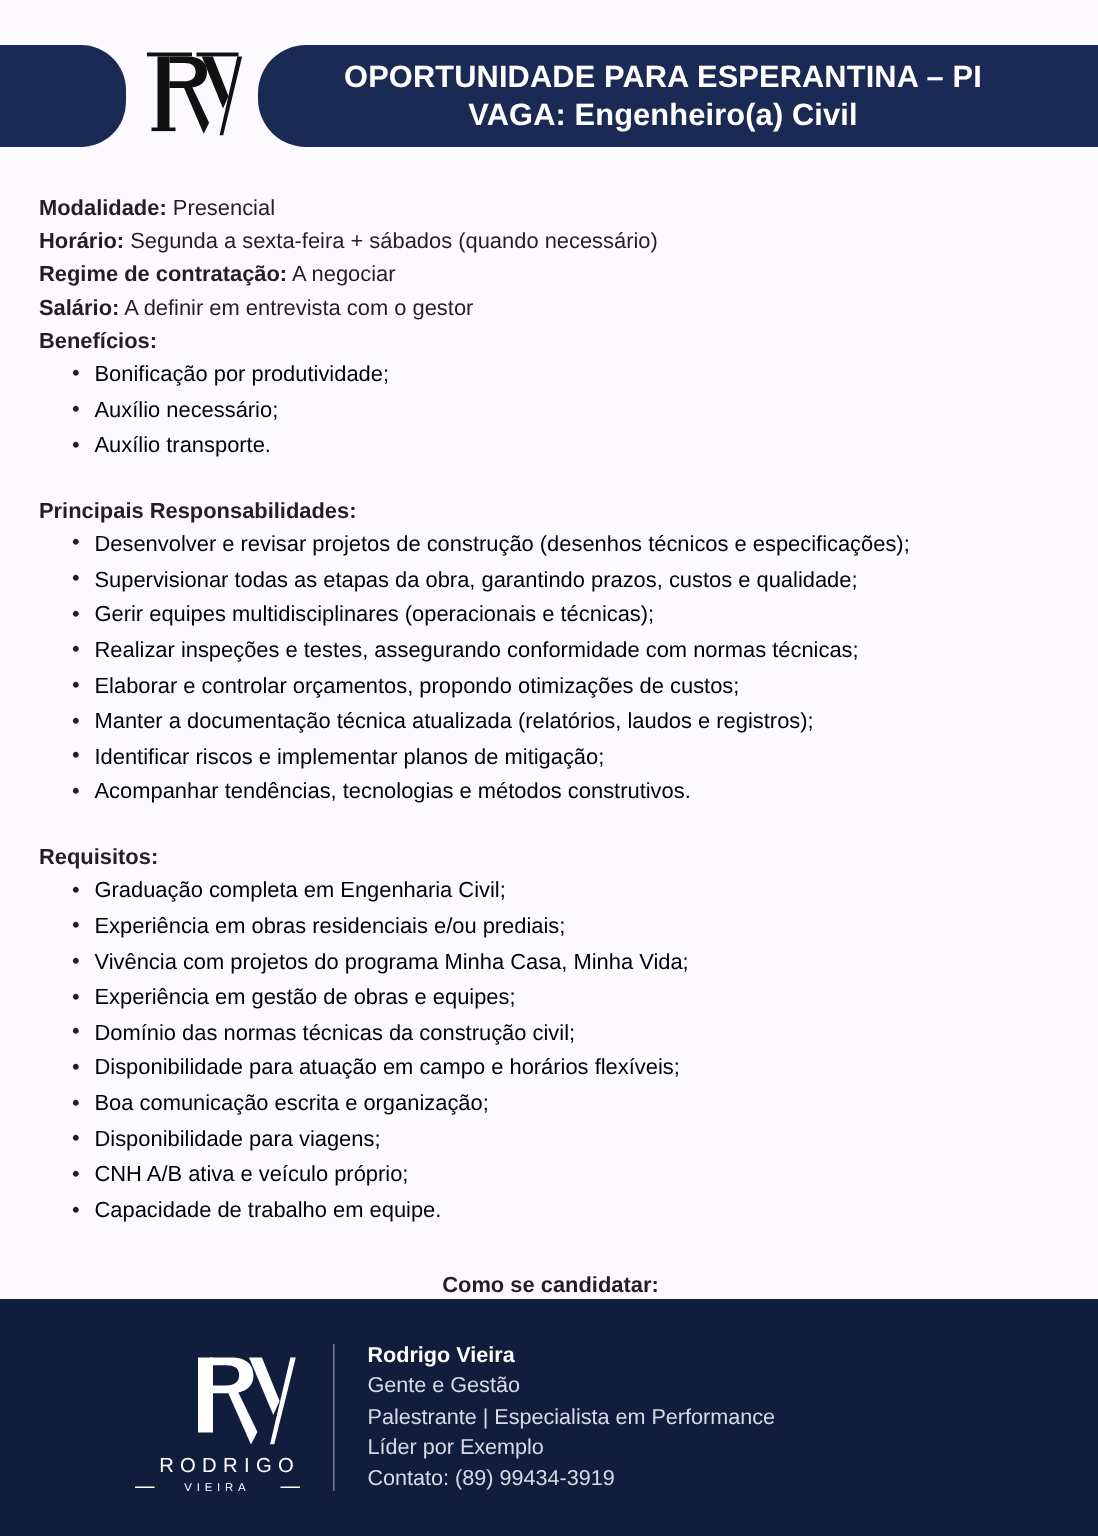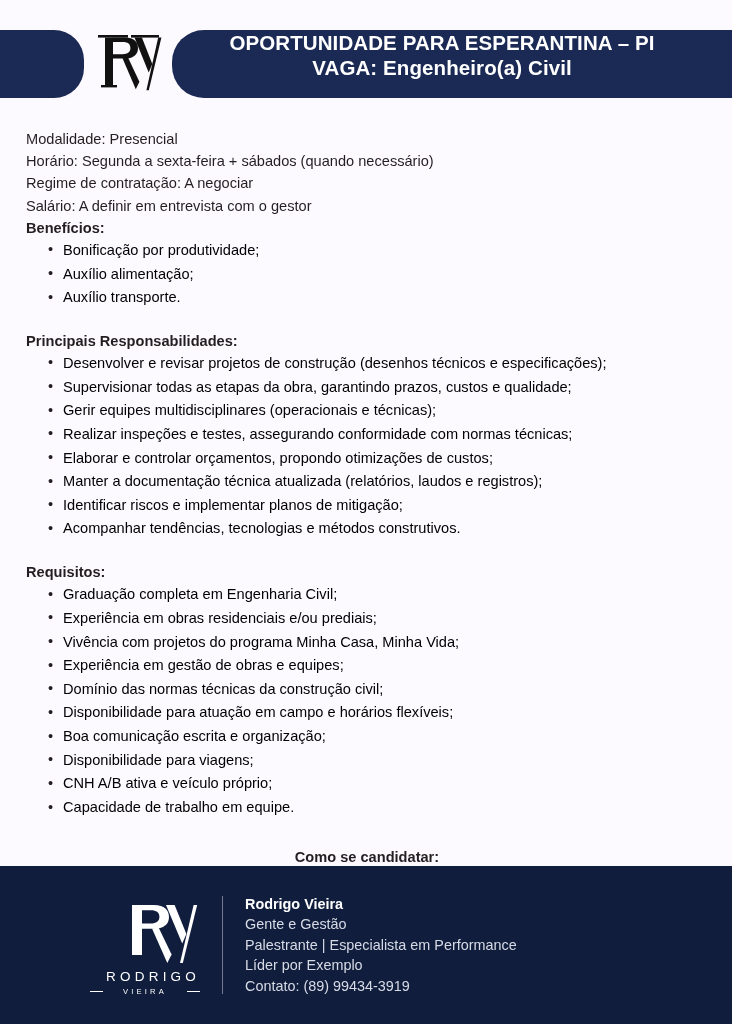--- a/index.html
+++ b/index.html
@@ -48,20 +48,21 @@
     left: 172px;
     right: 0;
     top: 2px;
     height: 68px;
     background: #1b2a55;
     border-top-left-radius: 32px;
     border-bottom-left-radius: 32px;
     display: flex;
     flex-direction: column;
     align-items: center;
+    justify-content: center;
     padding-right: 20px;
     box-sizing: border-box;
   }
   .header-line1 {
     color: #ffffff;
     font-size: 20.5px;
     font-weight: bold;
     letter-spacing: 0.1px;
     line-height: 1.22;
   }
@@ -75,21 +76,21 @@
 
   
   .content {
     padding: 0 24px 0 26px;
   }
   .kv-line {
     font-size: 14.6px;
     line-height: 1.52;
     color: #231f20;
   }
-  .kv-label { font-weight: normal; }
+  .kv-label { font-weight: bold; }
   .kv-value { font-weight: normal; }
 
   .section-heading {
     font-size: 14.6px;
     font-weight: bold;
     color: #231f20;
     line-height: 1.52;
   }
 
   ul.bullets {
@@ -242,21 +243,21 @@
     </div>
     <div class="kv-line">
       <span class="kv-label">Salário:</span>
       <span class="kv-value">A definir em entrevista com o gestor</span>
     </div>
   </div>
 
   <div class="section-heading">Benefícios:</div>
   <ul class="bullets">
     <li>Bonificação por produtividade;</li>
-    <li>Auxílio alimentação;</li>
+    <li>Auxílio necessário;</li>
     <li>Auxílio transporte.</li>
   </ul>
 
   <div class="gap-md"></div>
 
   <div class="section-heading">Principais Responsabilidades:</div>
   <ul class="bullets">
     <li>Desenvolver e revisar projetos de construção (desenhos técnicos e especificações);</li>
     <li>Supervisionar todas as etapas da obra, garantindo prazos, custos e qualidade;</li>
     <li>Gerir equipes multidisciplinares (operacionais e técnicas);</li>

